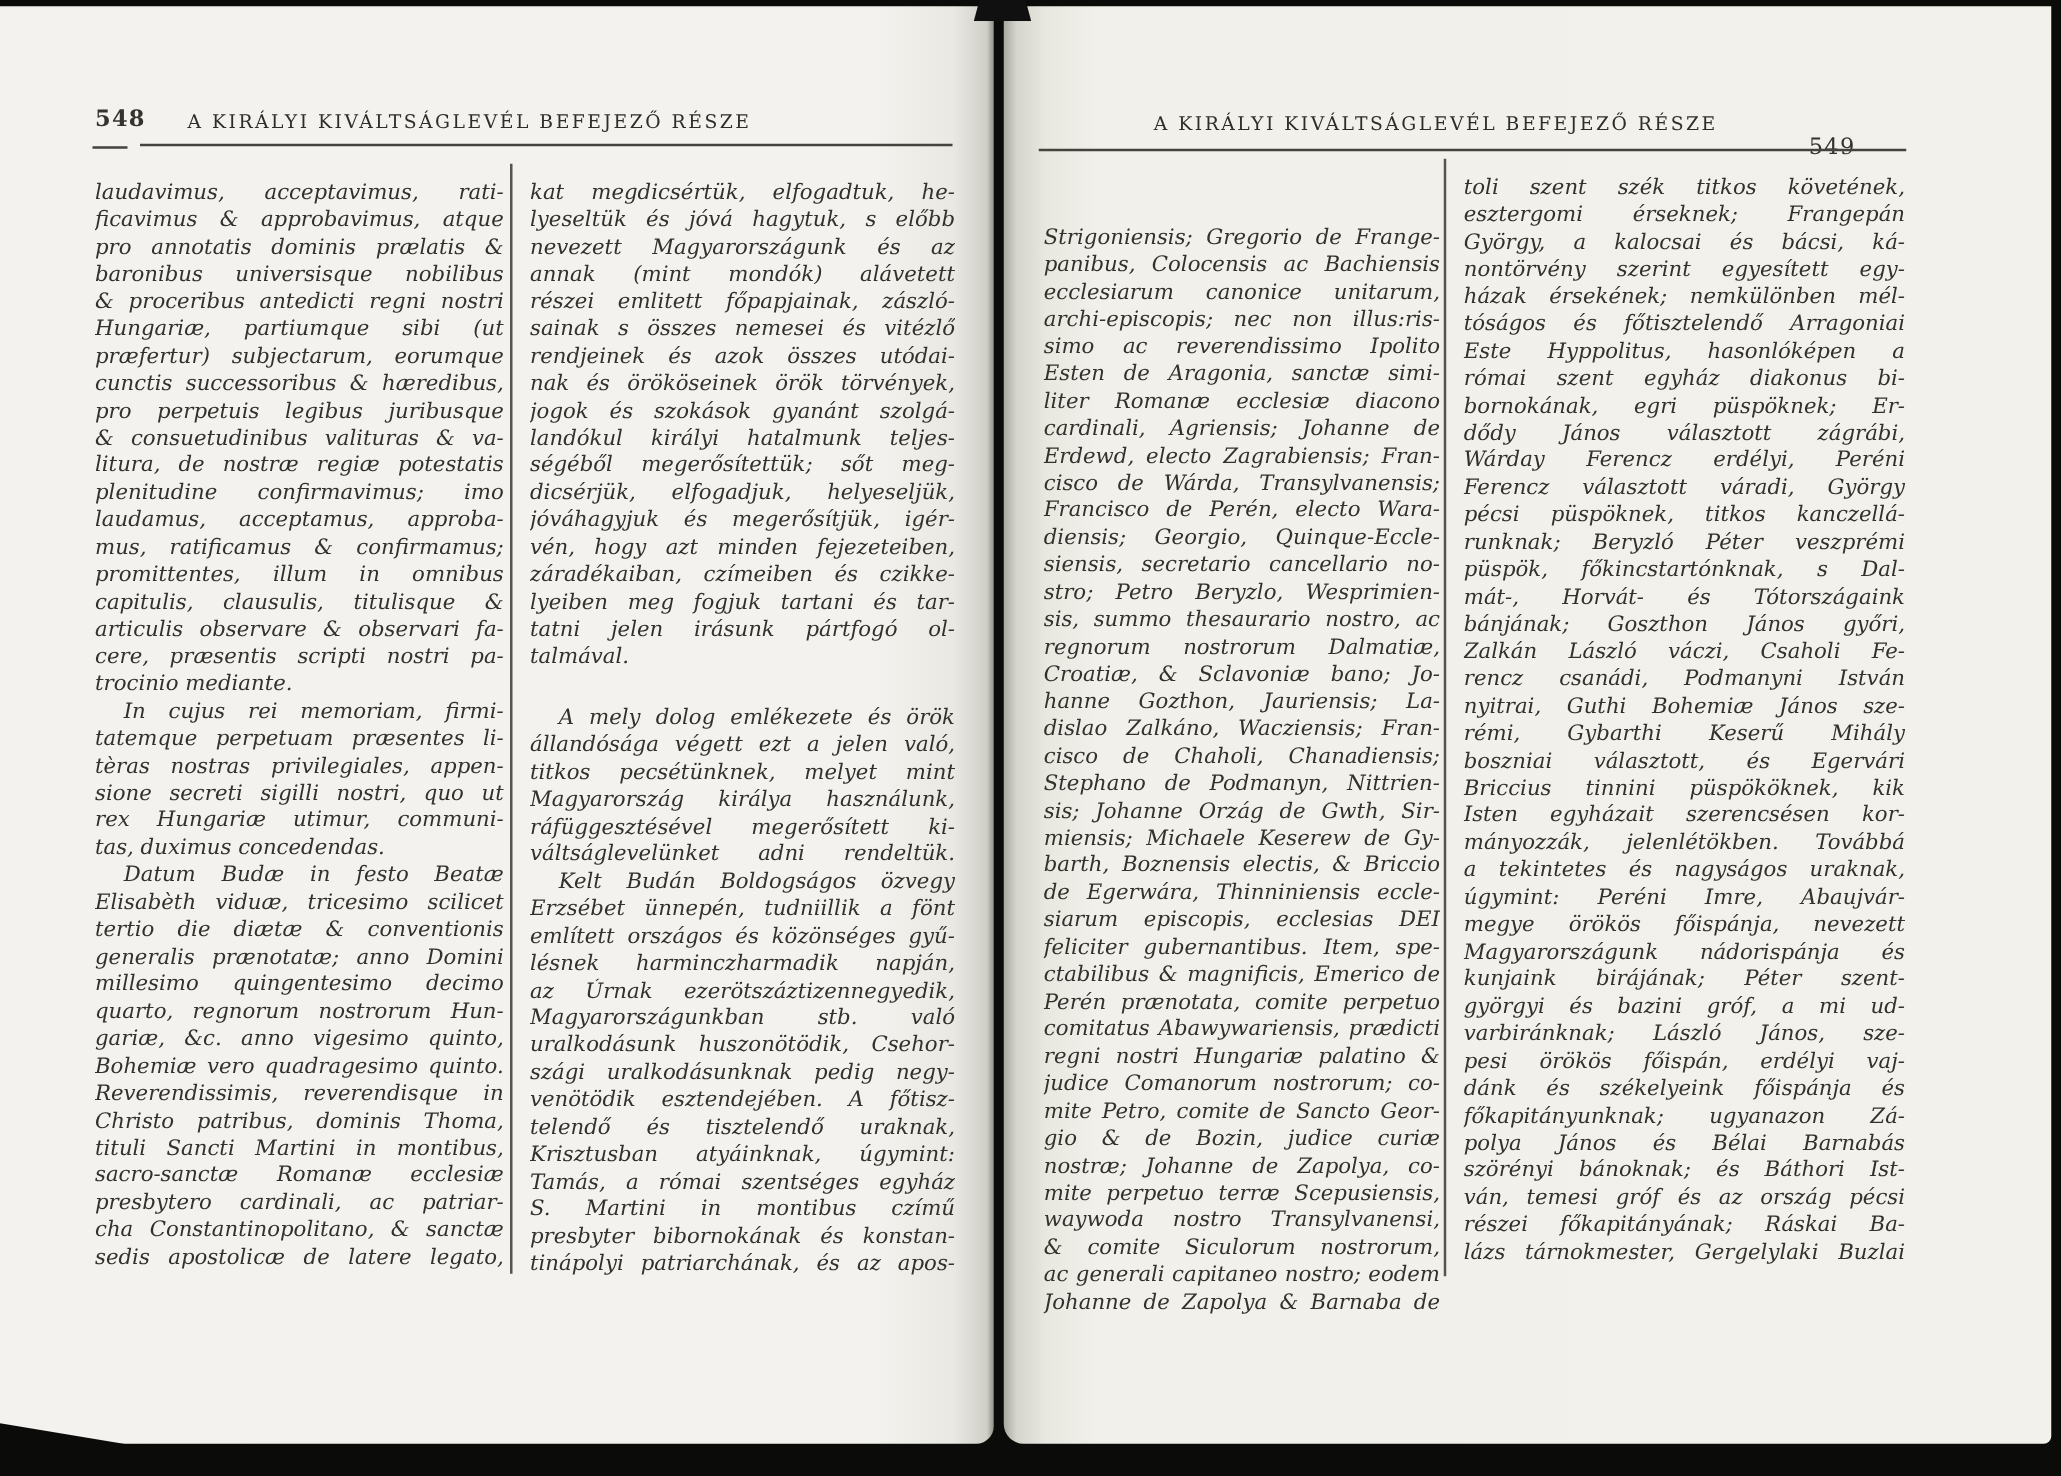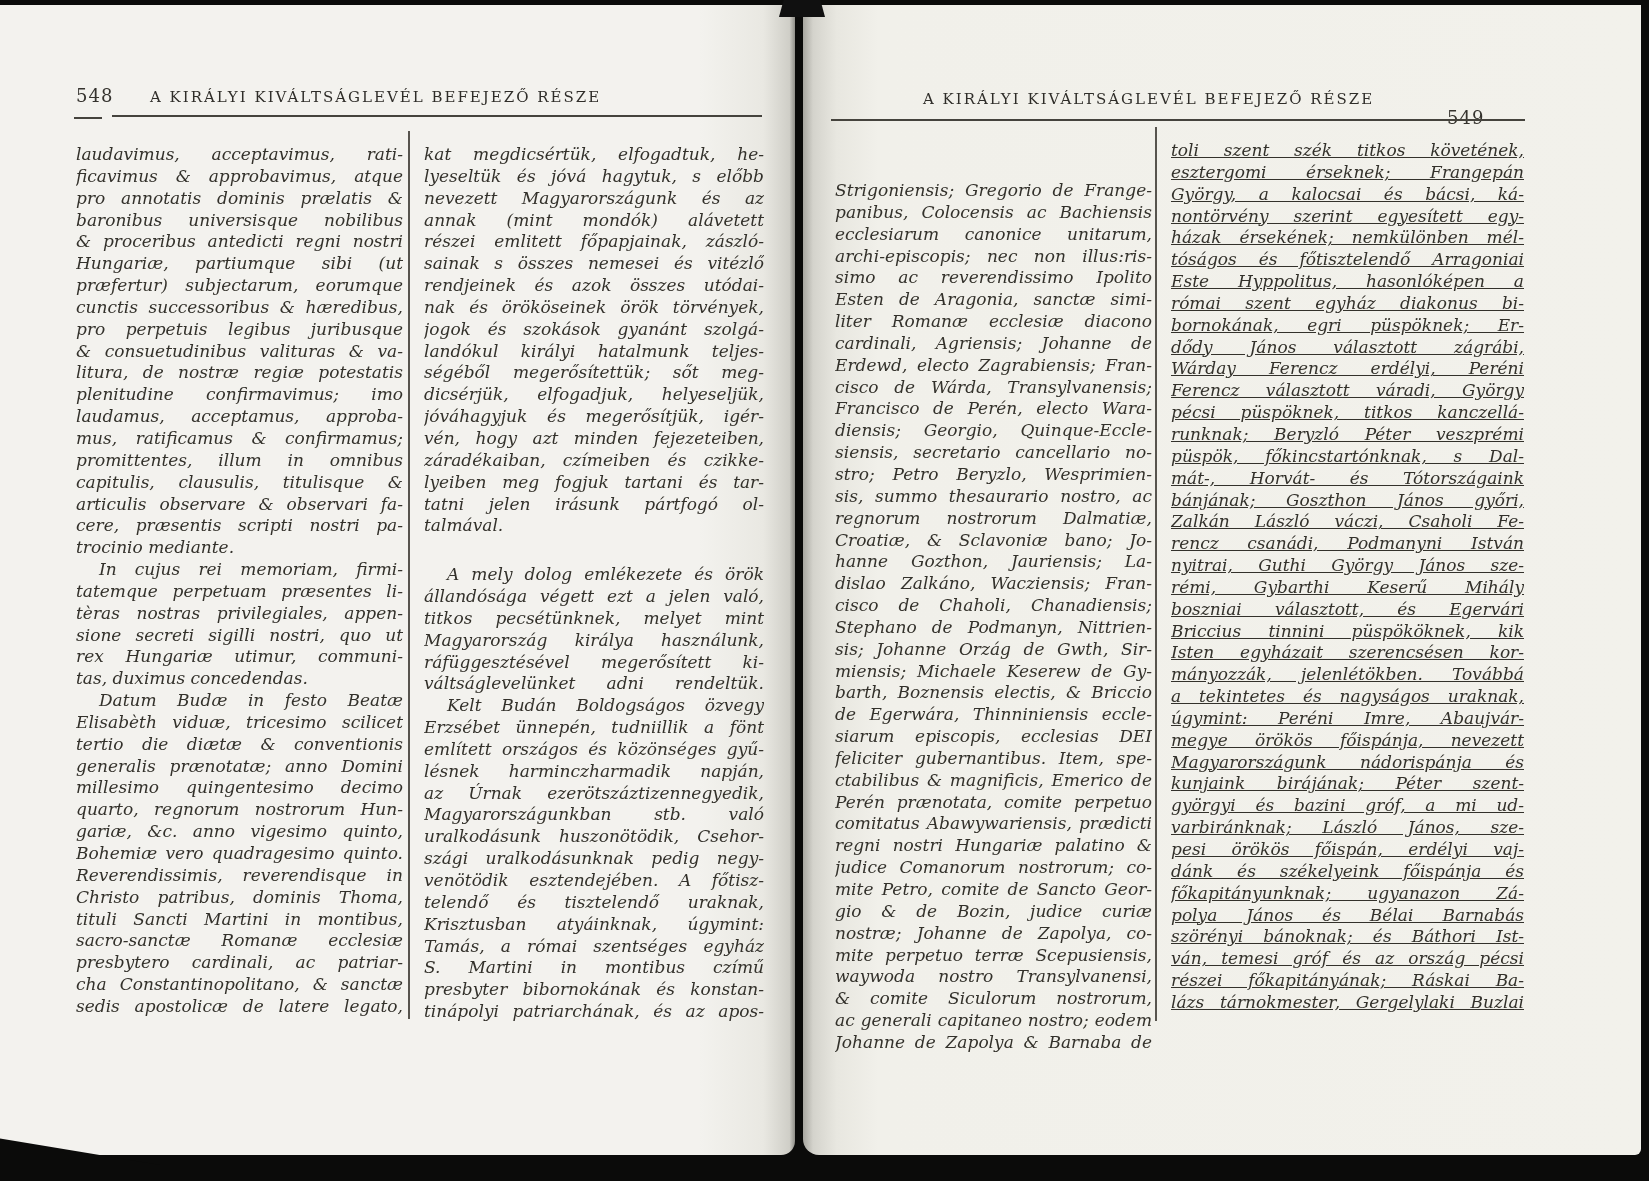--- a/index.html
+++ b/index.html
@@ -63,21 +63,21 @@
   .para { margin: 0; }
   .para.gap { margin-top: 27px; }
   .para.ind .line:first-child { text-indent: 1.35em; }
   .line.short { text-align-last: left; }
   .dash-mark { position: absolute; background: #45433d; }
 </style>
 </head>
 <body>
 
 <div class="page page-left">
-  <span class="page-number" style="left:76px; top:80px;">548</span>
+  <span class="page-number" style="left:76px; top:80px;font-weight:bold;">548</span>
   <div class="running-title" style="left:150px; top:83px; width:560px;">A KIRÁLYI KIVÁLTSÁGLEVÉL BEFEJEZŐ RÉSZE</div>
   <div class="dash-mark" style="left:74px; top:112px; width:28px; height:2px;"></div>
   <div class="head-rule" style="left:112px; top:110px; width:650px; height:2px;"></div>
   <div class="col-divider" style="left:408px; top:126px; height:888px;"></div>
   <div class="text-col" style="left:76px; top:139px; width:327px;">
       <div class="para">
         <div class="line">laudavimus, acceptavimus, rati-</div>
         <div class="line">ficavimus &amp; approbavimus, atque</div>
         <div class="line">pro annotatis dominis prælatis &amp;</div>
         <div class="line">baronibus universisque nobilibus</div>
@@ -214,42 +214,42 @@
         <div class="line">mite Petro, comite de Sancto Geor-</div>
         <div class="line">gio &amp; de Bozin, judice curiæ</div>
         <div class="line">nostræ; Johanne de Zapolya, co-</div>
         <div class="line">mite perpetuo terræ Scepusiensis,</div>
         <div class="line">waywoda nostro Transylvanensi,</div>
         <div class="line">&amp; comite Siculorum nostrorum,</div>
         <div class="line">ac generali capitaneo nostro; eodem</div>
         <div class="line">Johanne de Zapolya &amp; Barnaba de</div>
       </div>
     </div>
-  <div class="text-col" style="left:368px; top:135px; width:353px;text-decoration:underline;">
+  <div class="text-col" style="left:368px; top:135px; width:353px;">
       <div class="para">
         <div class="line">toli szent szék titkos követének,</div>
         <div class="line">esztergomi érseknek; Frangepán</div>
         <div class="line">György, a kalocsai és bácsi, ká-</div>
         <div class="line">nontörvény szerint egyesített egy-</div>
         <div class="line">házak érsekének; nemkülönben mél-</div>
         <div class="line">tóságos és főtisztelendő Arragoniai</div>
         <div class="line">Este Hyppolitus, hasonlóképen a</div>
         <div class="line">római szent egyház diakonus bi-</div>
         <div class="line">bornokának, egri püspöknek; Er-</div>
         <div class="line">dődy János választott zágrábi,</div>
         <div class="line">Wárday Ferencz erdélyi, Peréni</div>
         <div class="line">Ferencz választott váradi, György</div>
         <div class="line">pécsi püspöknek, titkos kanczellá-</div>
         <div class="line">runknak; Beryzló Péter veszprémi</div>
         <div class="line">püspök, főkincstartónknak, s Dal-</div>
         <div class="line">mát-, Horvát- és Tótországaink</div>
         <div class="line">bánjának; Goszthon János győri,</div>
         <div class="line">Zalkán László váczi, Csaholi Fe-</div>
         <div class="line">rencz csanádi, Podmanyni István</div>
-        <div class="line">nyitrai, Guthi György János sze-</div>
+        <div class="line">nyitrai, Guthi Bohemiæ János sze-</div>
         <div class="line">rémi, Gybarthi Keserű Mihály</div>
         <div class="line">boszniai választott, és Egervári</div>
         <div class="line">Briccius tinnini püspököknek, kik</div>
         <div class="line">Isten egyházait szerencsésen kor-</div>
         <div class="line">mányozzák, jelenlétökben. Továbbá</div>
         <div class="line">a tekintetes és nagyságos uraknak,</div>
         <div class="line">úgymint: Peréni Imre, Abaujvár-</div>
         <div class="line">megye örökös főispánja, nevezett</div>
         <div class="line">Magyarországunk nádorispánja és</div>
         <div class="line">kunjaink birájának; Péter szent-</div>

